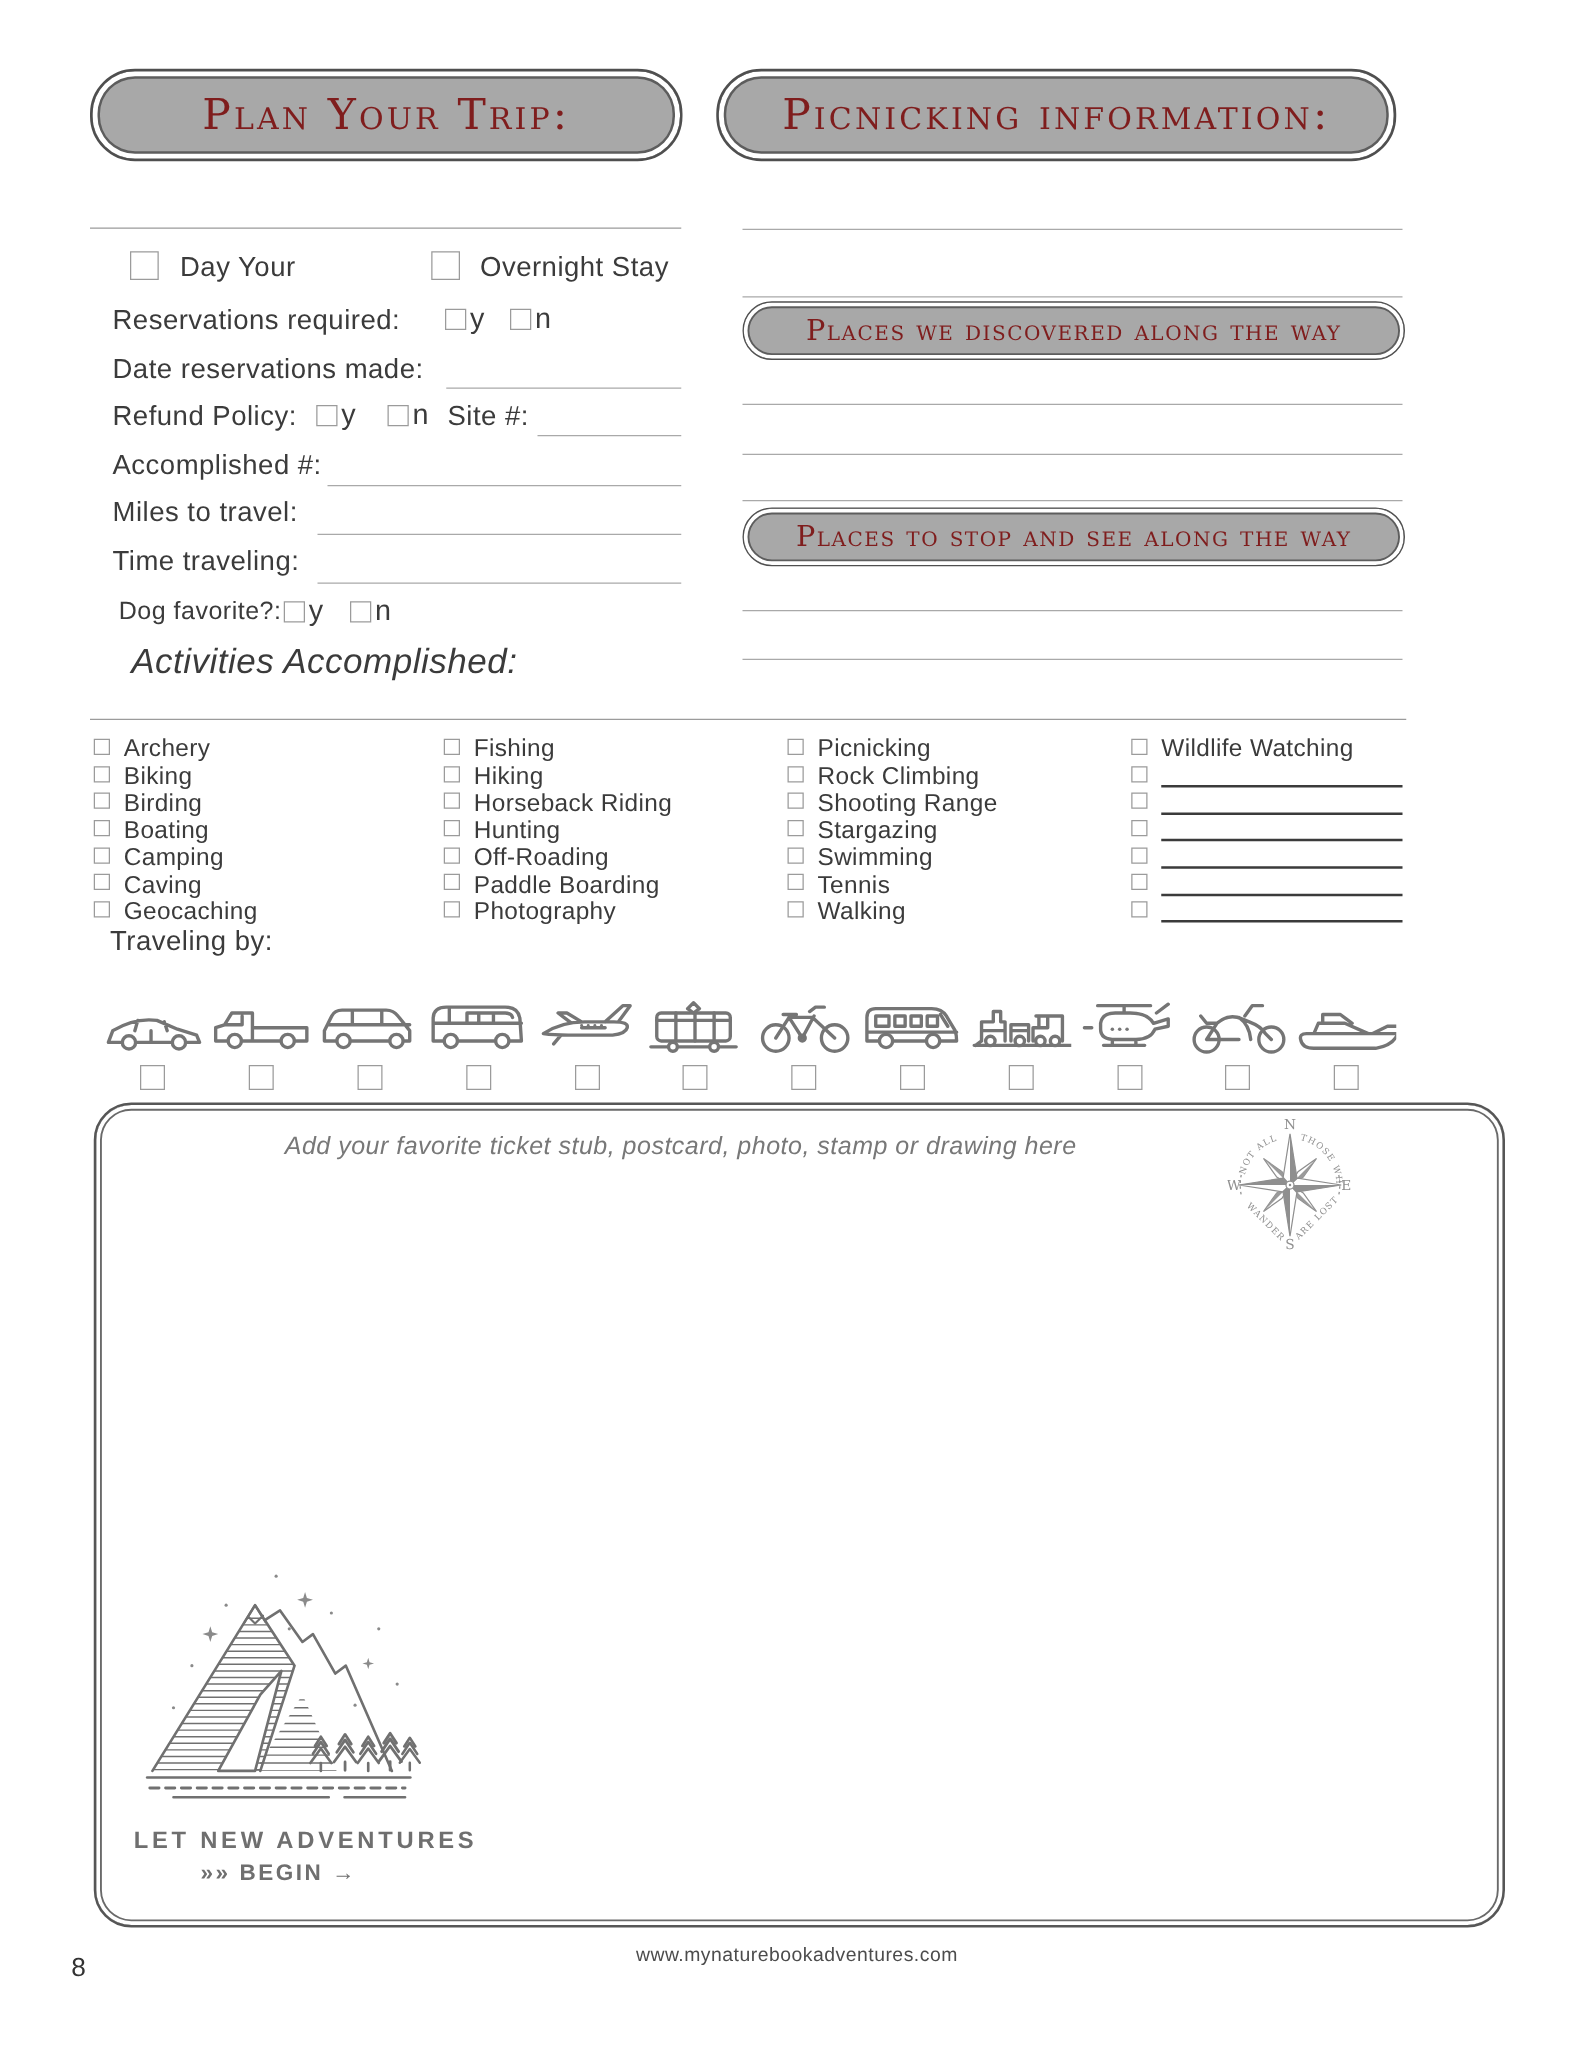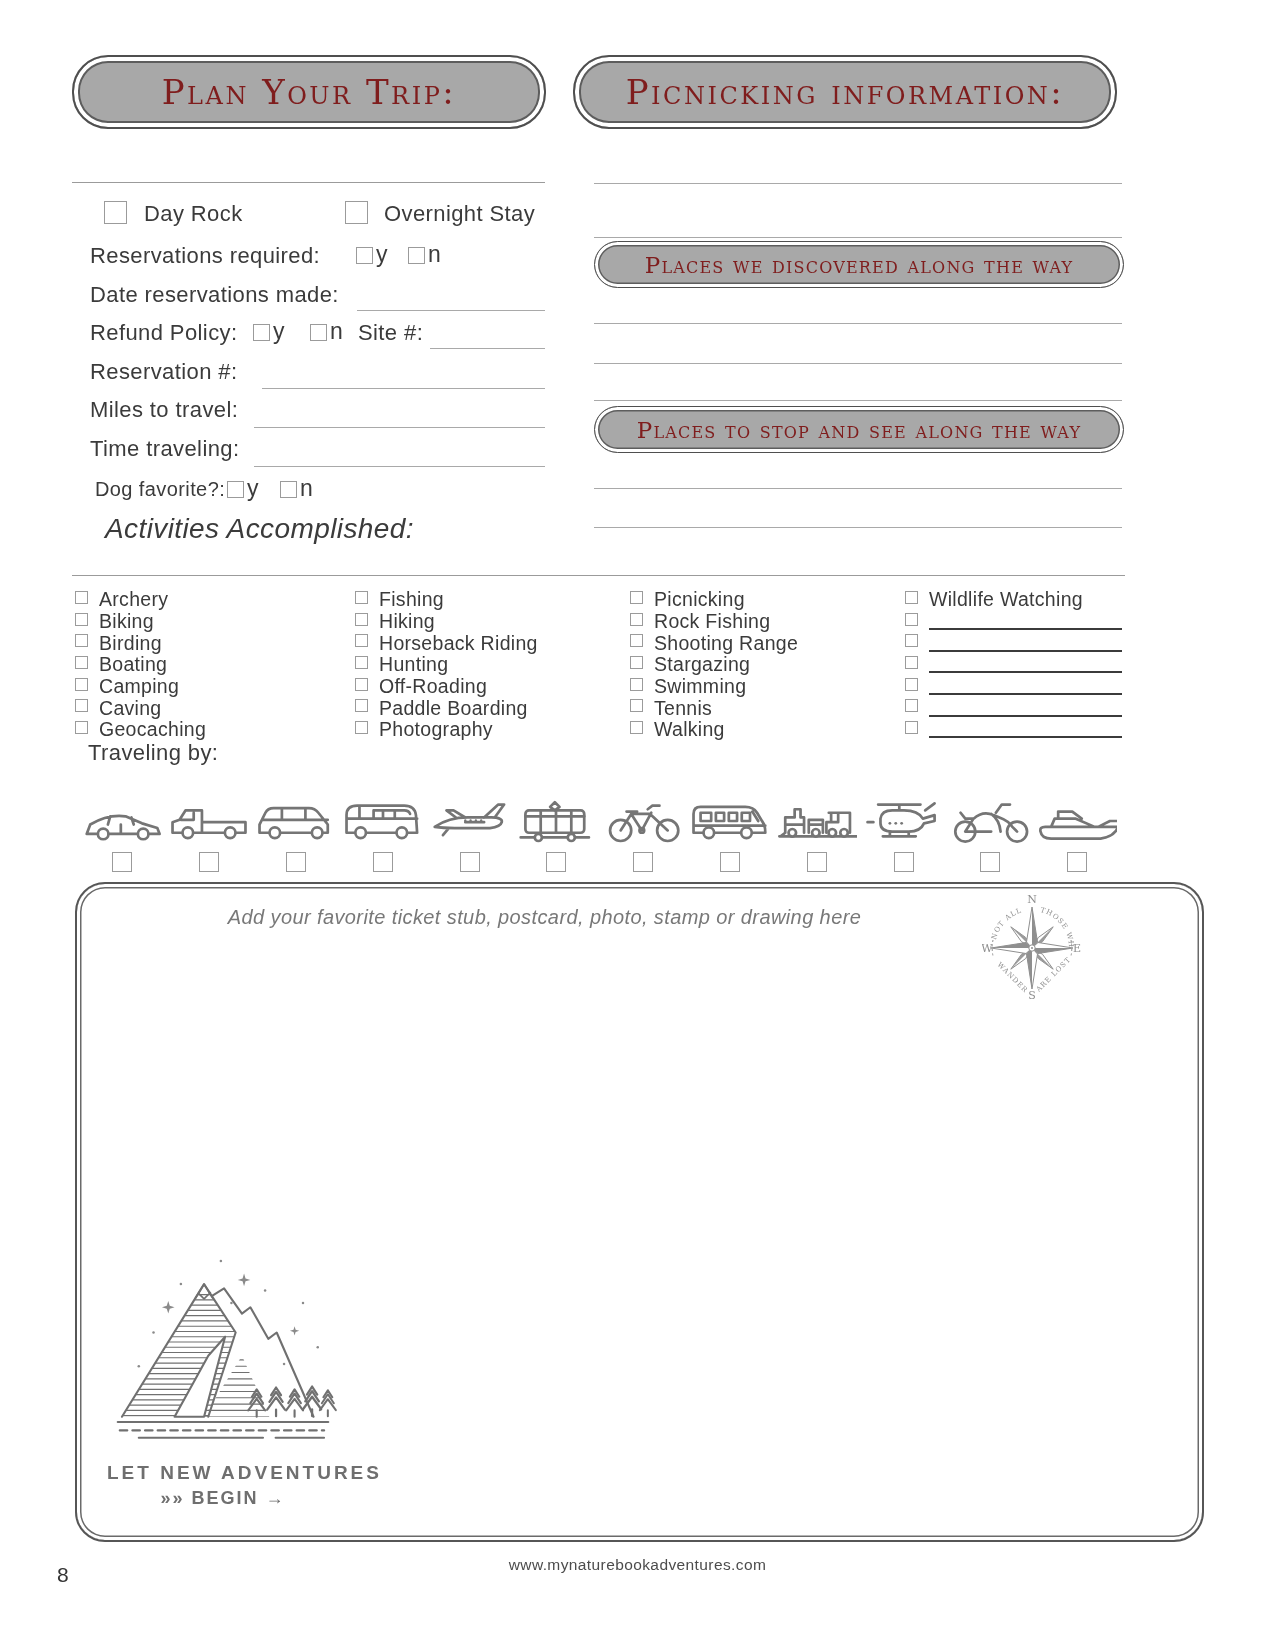--- a/index.html
+++ b/index.html
@@ -74,21 +74,21 @@
   <div class="badge big" style="left:72px;top:55px;width:470px;height:70px;">
     <span>Plan Your Trip:</span>
   </div>
   <div class="badge big" style="left:573px;top:55px;width:540px;height:70px;">
     <span>Picnicking information:</span>
   </div>
 
   <div class="divider" style="left:72px;top:182px;width:473px;"></div>
 
   <span class="cb big abs" style="left:104px;top:201px;"></span>
-  <span class="lbl" style="left:144px;top:201px;">Day Rock</span>
+  <span class="lbl" style="left:144px;top:201px;">Day Your</span>
   <span class="cb big abs" style="left:345px;top:201px;"></span>
   <span class="lbl" style="left:384px;top:201px;">Overnight Stay</span>
 
   <span class="lbl" style="left:90px;top:243px;">Reservations required:</span>
   <span class="yn" style="left:356px;top:241px;">
     <span class="cb sm"></span>
     <span>y</span>
   </span>
   <span class="yn" style="left:408px;top:241px;">
     <span class="cb sm"></span>
@@ -103,21 +103,21 @@
     <span class="cb sm"></span>
     <span>y</span>
   </span>
   <span class="yn" style="left:310px;top:318px;">
     <span class="cb sm"></span>
     <span>n</span>
   </span>
   <span class="lbl" style="left:358px;top:320px;">Site #:</span>
   <div class="wline" style="left:430px;top:320px;width:115px;height:28px;"></div>
 
-  <span class="lbl" style="left:90px;top:359px;">Reservation #:</span>
+  <span class="lbl" style="left:90px;top:359px;">Accomplished #:</span>
   <div class="wline" style="left:262px;top:359px;width:283px;height:29px;"></div>
 
   <span class="lbl" style="left:90px;top:397px;">Miles to travel:</span>
   <div class="wline" style="left:254px;top:397px;width:291px;height:30px;"></div>
 
   <span class="lbl" style="left:90px;top:436px;">Time traveling:</span>
   <div class="wline" style="left:254px;top:436px;width:291px;height:30px;"></div>
 
   <span class="lbl small" style="left:95px;top:478px;">Dog favorite?:</span>
   <span class="yn" style="left:227px;top:475px;">
@@ -193,21 +193,21 @@
           <span class="act-label">Photography</span>
         </div>
       </div>
       <div class="act-col" style="left: 630px;">
         <div class="act-row">
           <span class="cb act"></span>
           <span class="act-label">Picnicking</span>
         </div>
         <div class="act-row">
           <span class="cb act"></span>
-          <span class="act-label">Rock Fishing</span>
+          <span class="act-label">Rock Climbing</span>
         </div>
         <div class="act-row">
           <span class="cb act"></span>
           <span class="act-label">Shooting Range</span>
         </div>
         <div class="act-row">
           <span class="cb act"></span>
           <span class="act-label">Stargazing</span>
         </div>
         <div class="act-row">

